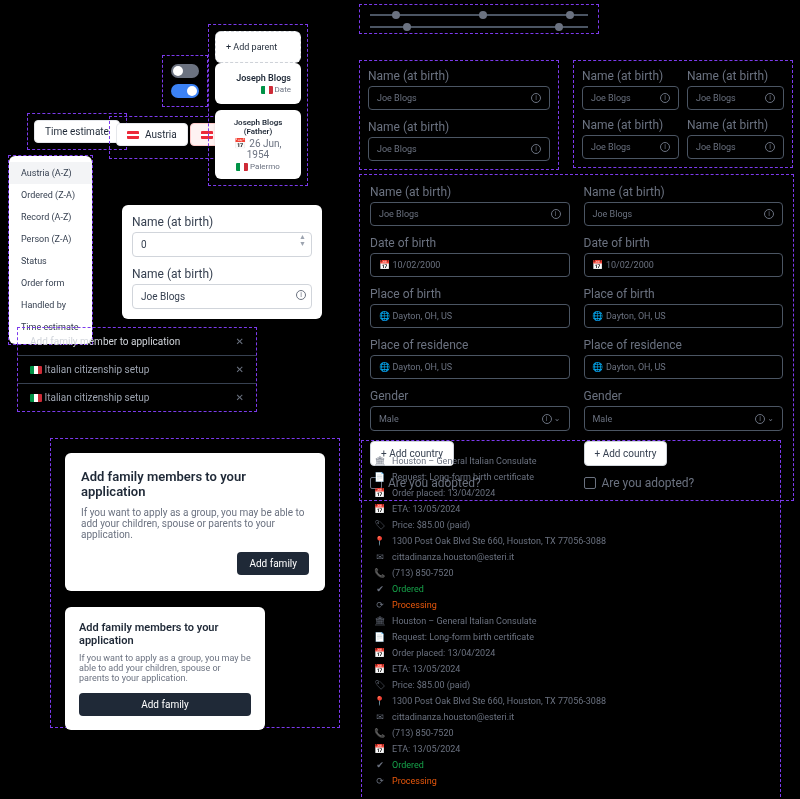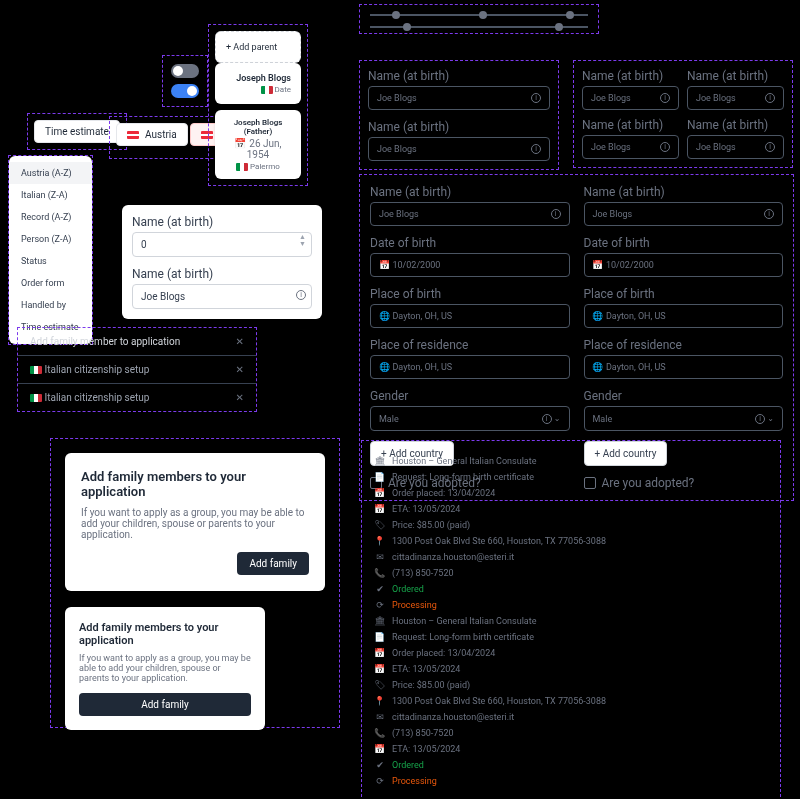--- a/index.html
+++ b/index.html
@@ -77,21 +77,21 @@
   <div class="card" style="padding:8px;text-align:center">
     <div style="font-size:8px;font-weight:600">Joseph Blogs (Father)</div>
     <div style="font-size:10px;color:#6b7280;margin:2px 7px">📅 <span>26 Jun, 1954</span></div>
     <div style="font-size:8px;color:#6b7280"><span class="flag flag-it"></span> <span>Palermo</span></div>
   </div>
 </div>
 
 <div class="dash" style="left:8px;top:155px;width:85px">
   <div class="listbox" id="sortmenu">
       <div class="sel">Austria (A-Z)</div>
-      <div>Italian (Z-A)</div>
+      <div>Ordered (Z-A)</div>
       <div>Record (A-Z)</div>
       <div>Person (Z-A)</div>
       <div>Status</div>
       <div>Order form</div>
       <div>Handled by</div>
       <div>Time estimate</div>
     </div>
 </div>
 
 <div class="card" style="position:absolute;left:122px;top:205px;width:200px;padding:10px">

